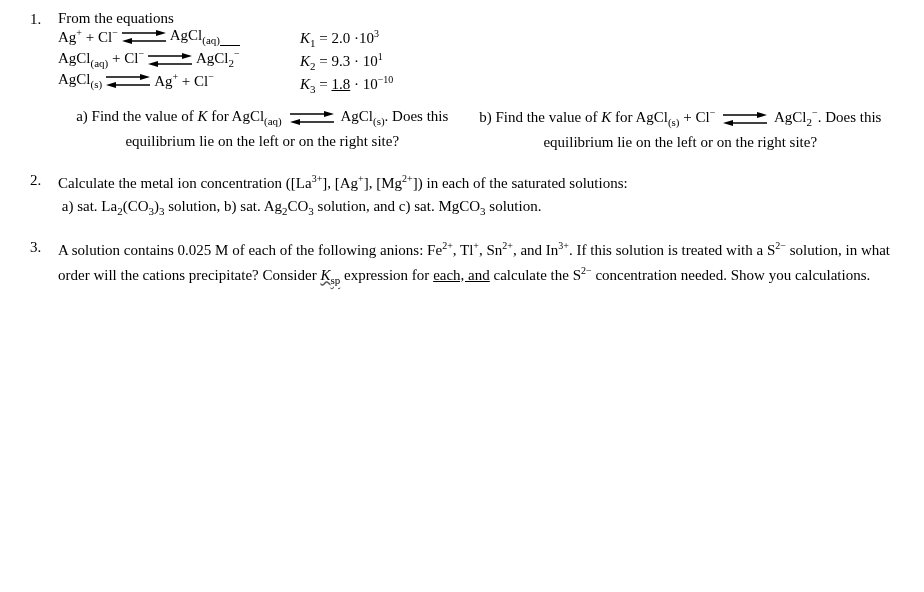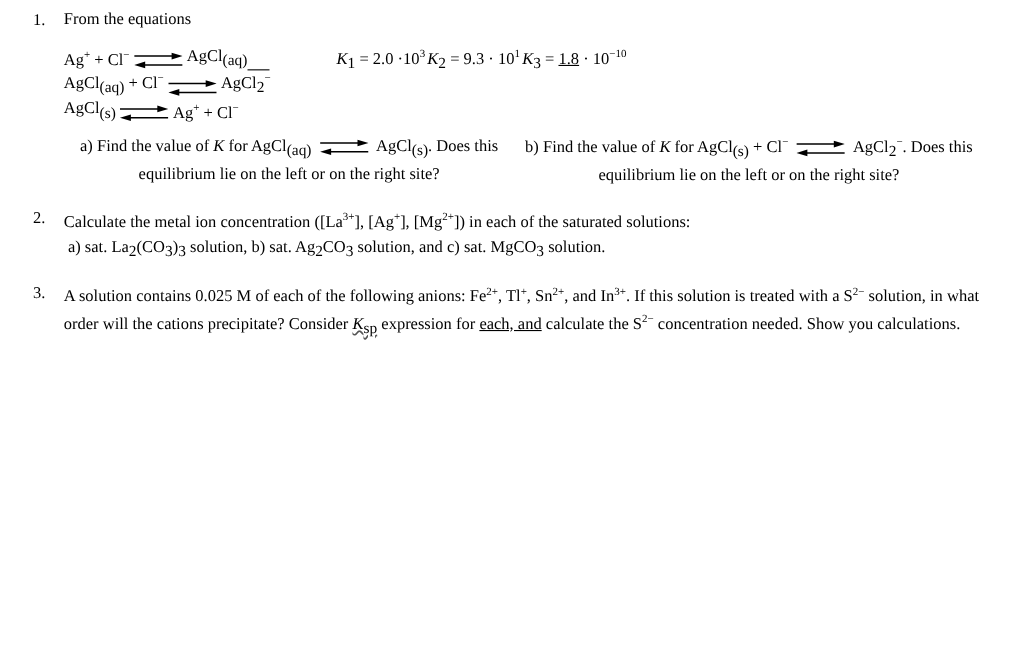--- a/index.html
+++ b/index.html
@@ -30,53 +30,53 @@
       gap: 60px;
       margin-bottom: 10px;
     }
     .equations-left {
       display: flex;
       flex-direction: column;
       gap: 2px;
     }
     .equations-right {
       display: flex;
-      flex-direction: row;
+      flex-direction: column;
       gap: 2px;
       padding-top: 1px;
     }
     .eq-line {
       display: flex;
       align-items: flex-end;
       gap: 0px;
       white-space: nowrap;
     }
     sup { font-size: 10px; }
-    sub { font-size: 14px; }
+    sub { font-size: 11px; }
     .underline { text-decoration: underline; }
     .k-val { white-space: nowrap; }
     .questions {
       display: flex;
       gap: 0;
       text-align: center;
     }
     .q-line {
       line-height: 1.5;
     }
     .problem-text {
       line-height: 1.55;
     }
   </style>
 </head>
 <body>
 
 <div class="problem">
   <div class="problem-number">1.</div>
   <div class="problem-content">
-    <div style="margin-bottom:16px;">From the equations</div>
+    <div style="margin-bottom:0;">From the equations</div>
 
     <div class="equations-block">
 
       <div class="equations-left">
 
         <div class="eq-line">
           <span>Ag<sup>+</sup> + Cl<sup>−</sup></span>
           <svg width="44" height="18" viewBox="0 0 44 18" style="vertical-align:middle; margin: 0 4px;">
             <line x1="0" y1="5" x2="38" y2="5" stroke="#000" stroke-width="1.4"></line>
             <polygon points="34,2 44,5 34,8" fill="#000"></polygon>

